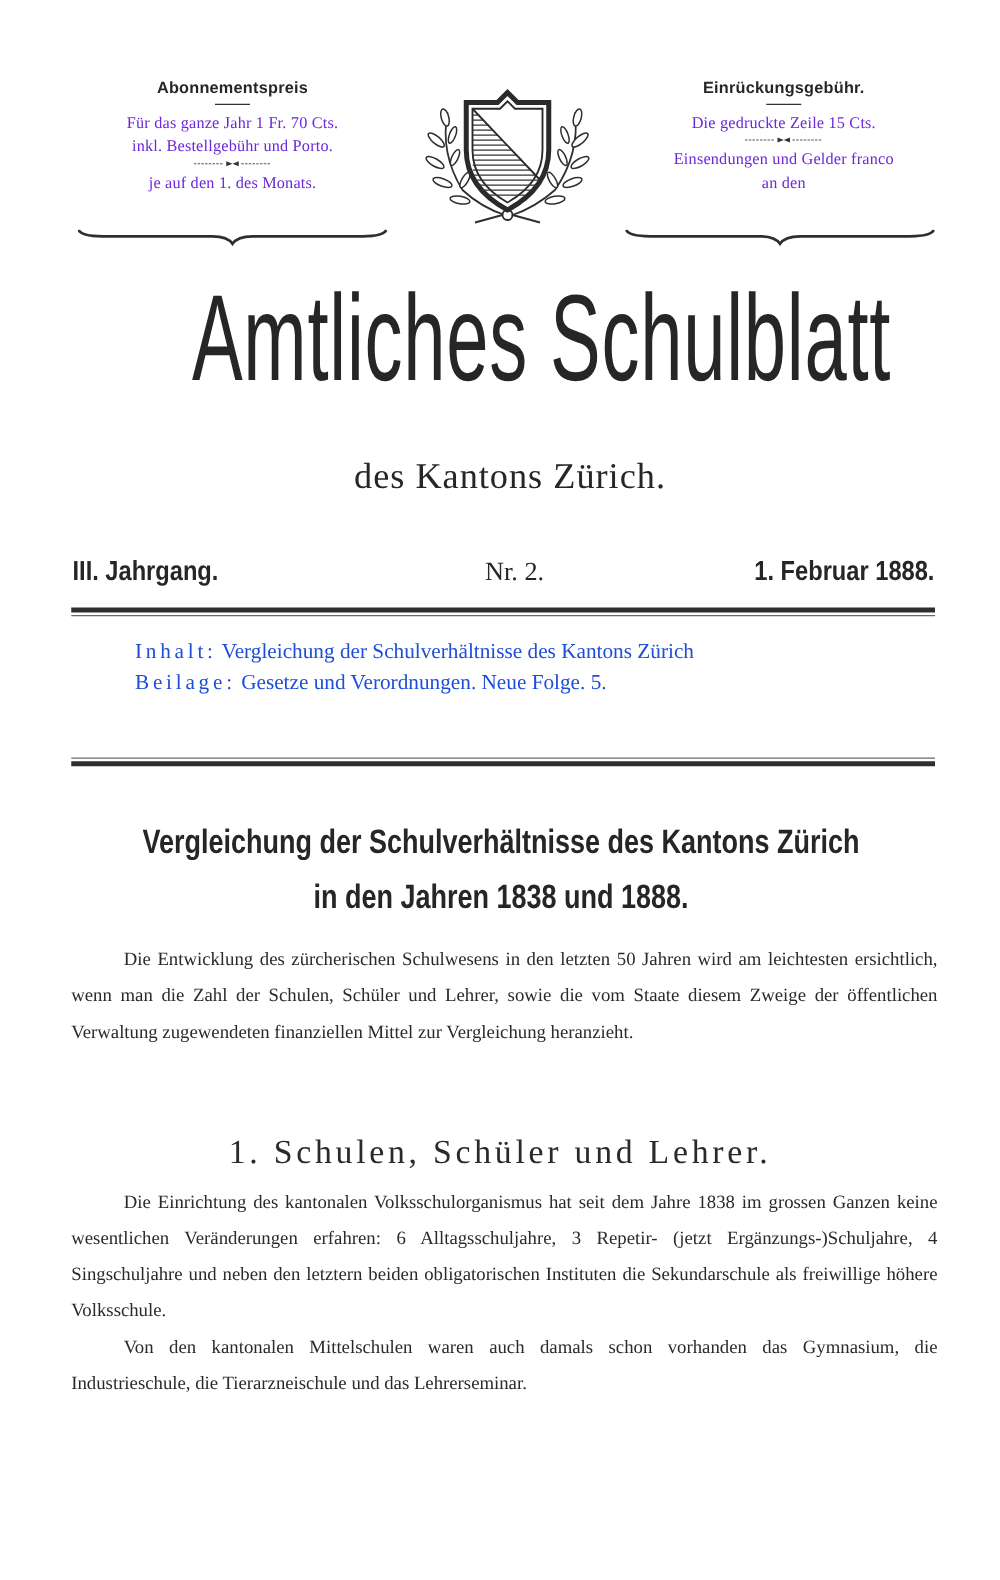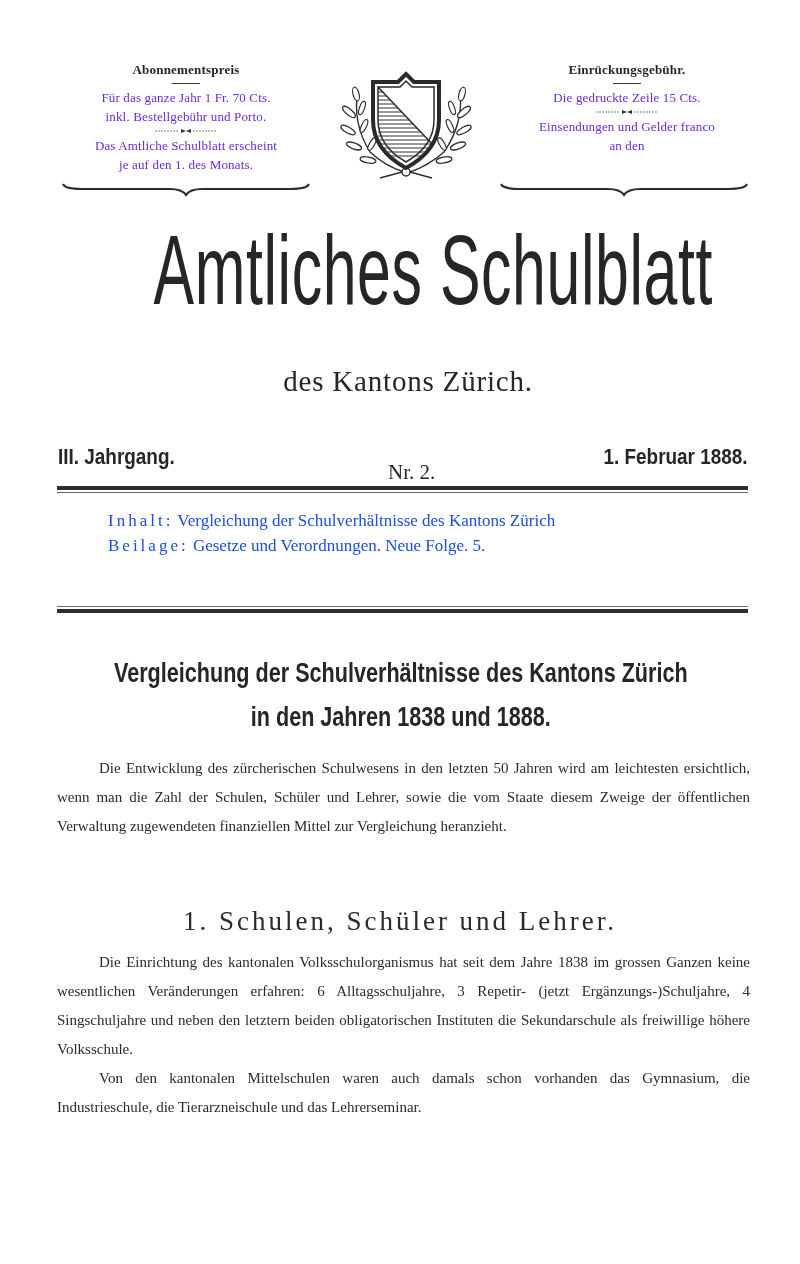--- a/index.html
+++ b/index.html
@@ -19,21 +19,21 @@
     
     .hbox {
       position: absolute;
       top: 60px;
       width: 262px;
       text-align: center;
     }
     .hbox.left { left: 55px; }
     .hbox.right { left: 496px; width: 262px; }
     .hbox .htitle {
-      font-family: Liberation Serif, serif;
+      font-family: Liberation Sans, sans-serif;
       font-weight: bold;
       font-size: 13px;
       letter-spacing: 0.2px;
       color: #262626;
       height: 20px;
       line-height: 20px;
     }
     .hbox .rule-short {
       width: 28px;
       height: 1px;
@@ -120,21 +120,20 @@
     .issue-row .vol { left: 0; transform-origin: 0 0; }
     .issue-row .date { right: 0; transform-origin: 100% 0; }
     .issue-row .nr {
       position: absolute;
       left: 330px;
       top: 0;
       font-family: "Liberation Serif", "DejaVu Serif", serif;
       font-size: 21px;
       line-height: 34px;
       color: #262626;
-      margin-top: 15px;
     }
 
     
     .dbl-rule {
       position: absolute;
       left: 57px;
       width: 691px;
     }
     .dbl-rule .thick { height: 4px; background: #2e2e2e; }
     .dbl-rule .thin { height: 1px; background: #6a6a6a; }
@@ -208,21 +207,20 @@
   <div class="line">Für das ganze Jahr 1 Fr. 70 Cts.</div>
   <div class="line">inkl. Bestellgebühr und Porto.</div>
   <div class="ornament">
     <svg width="62" height="6" viewBox="0 0 62 6">
       <line x1="0" y1="3" x2="24" y2="3" stroke="#555" stroke-width="0.8" stroke-dasharray="2 1"></line>
       <polygon points="26,1 31,3 26,5" fill="#333"></polygon>
       <polygon points="36,1 31,3 36,5" fill="#333"></polygon>
       <line x1="38" y1="3" x2="62" y2="3" stroke="#555" stroke-width="0.8" stroke-dasharray="2 1"></line>
     </svg>
   </div>
-  <div class="line">Das Amtliche Schulblatt erscheint</div>
   <div class="line">je auf den 1. des Monats.</div>
 </div>
 <div class="brace" style="left:62px;">
   <svg width="248" height="14" viewBox="0 0 248 14">
     <path d="M1,1 Q3,6 20,6 L108,6 Q120,6 124,12 Q128,6 140,6 L228,6 Q245,6 247,1" fill="none" stroke="#2e2e2e" stroke-width="2.2"></path>
   </svg>
 </div>
 
 <div class="crest">
   <svg width="132" height="112" viewBox="0 0 132 112">

